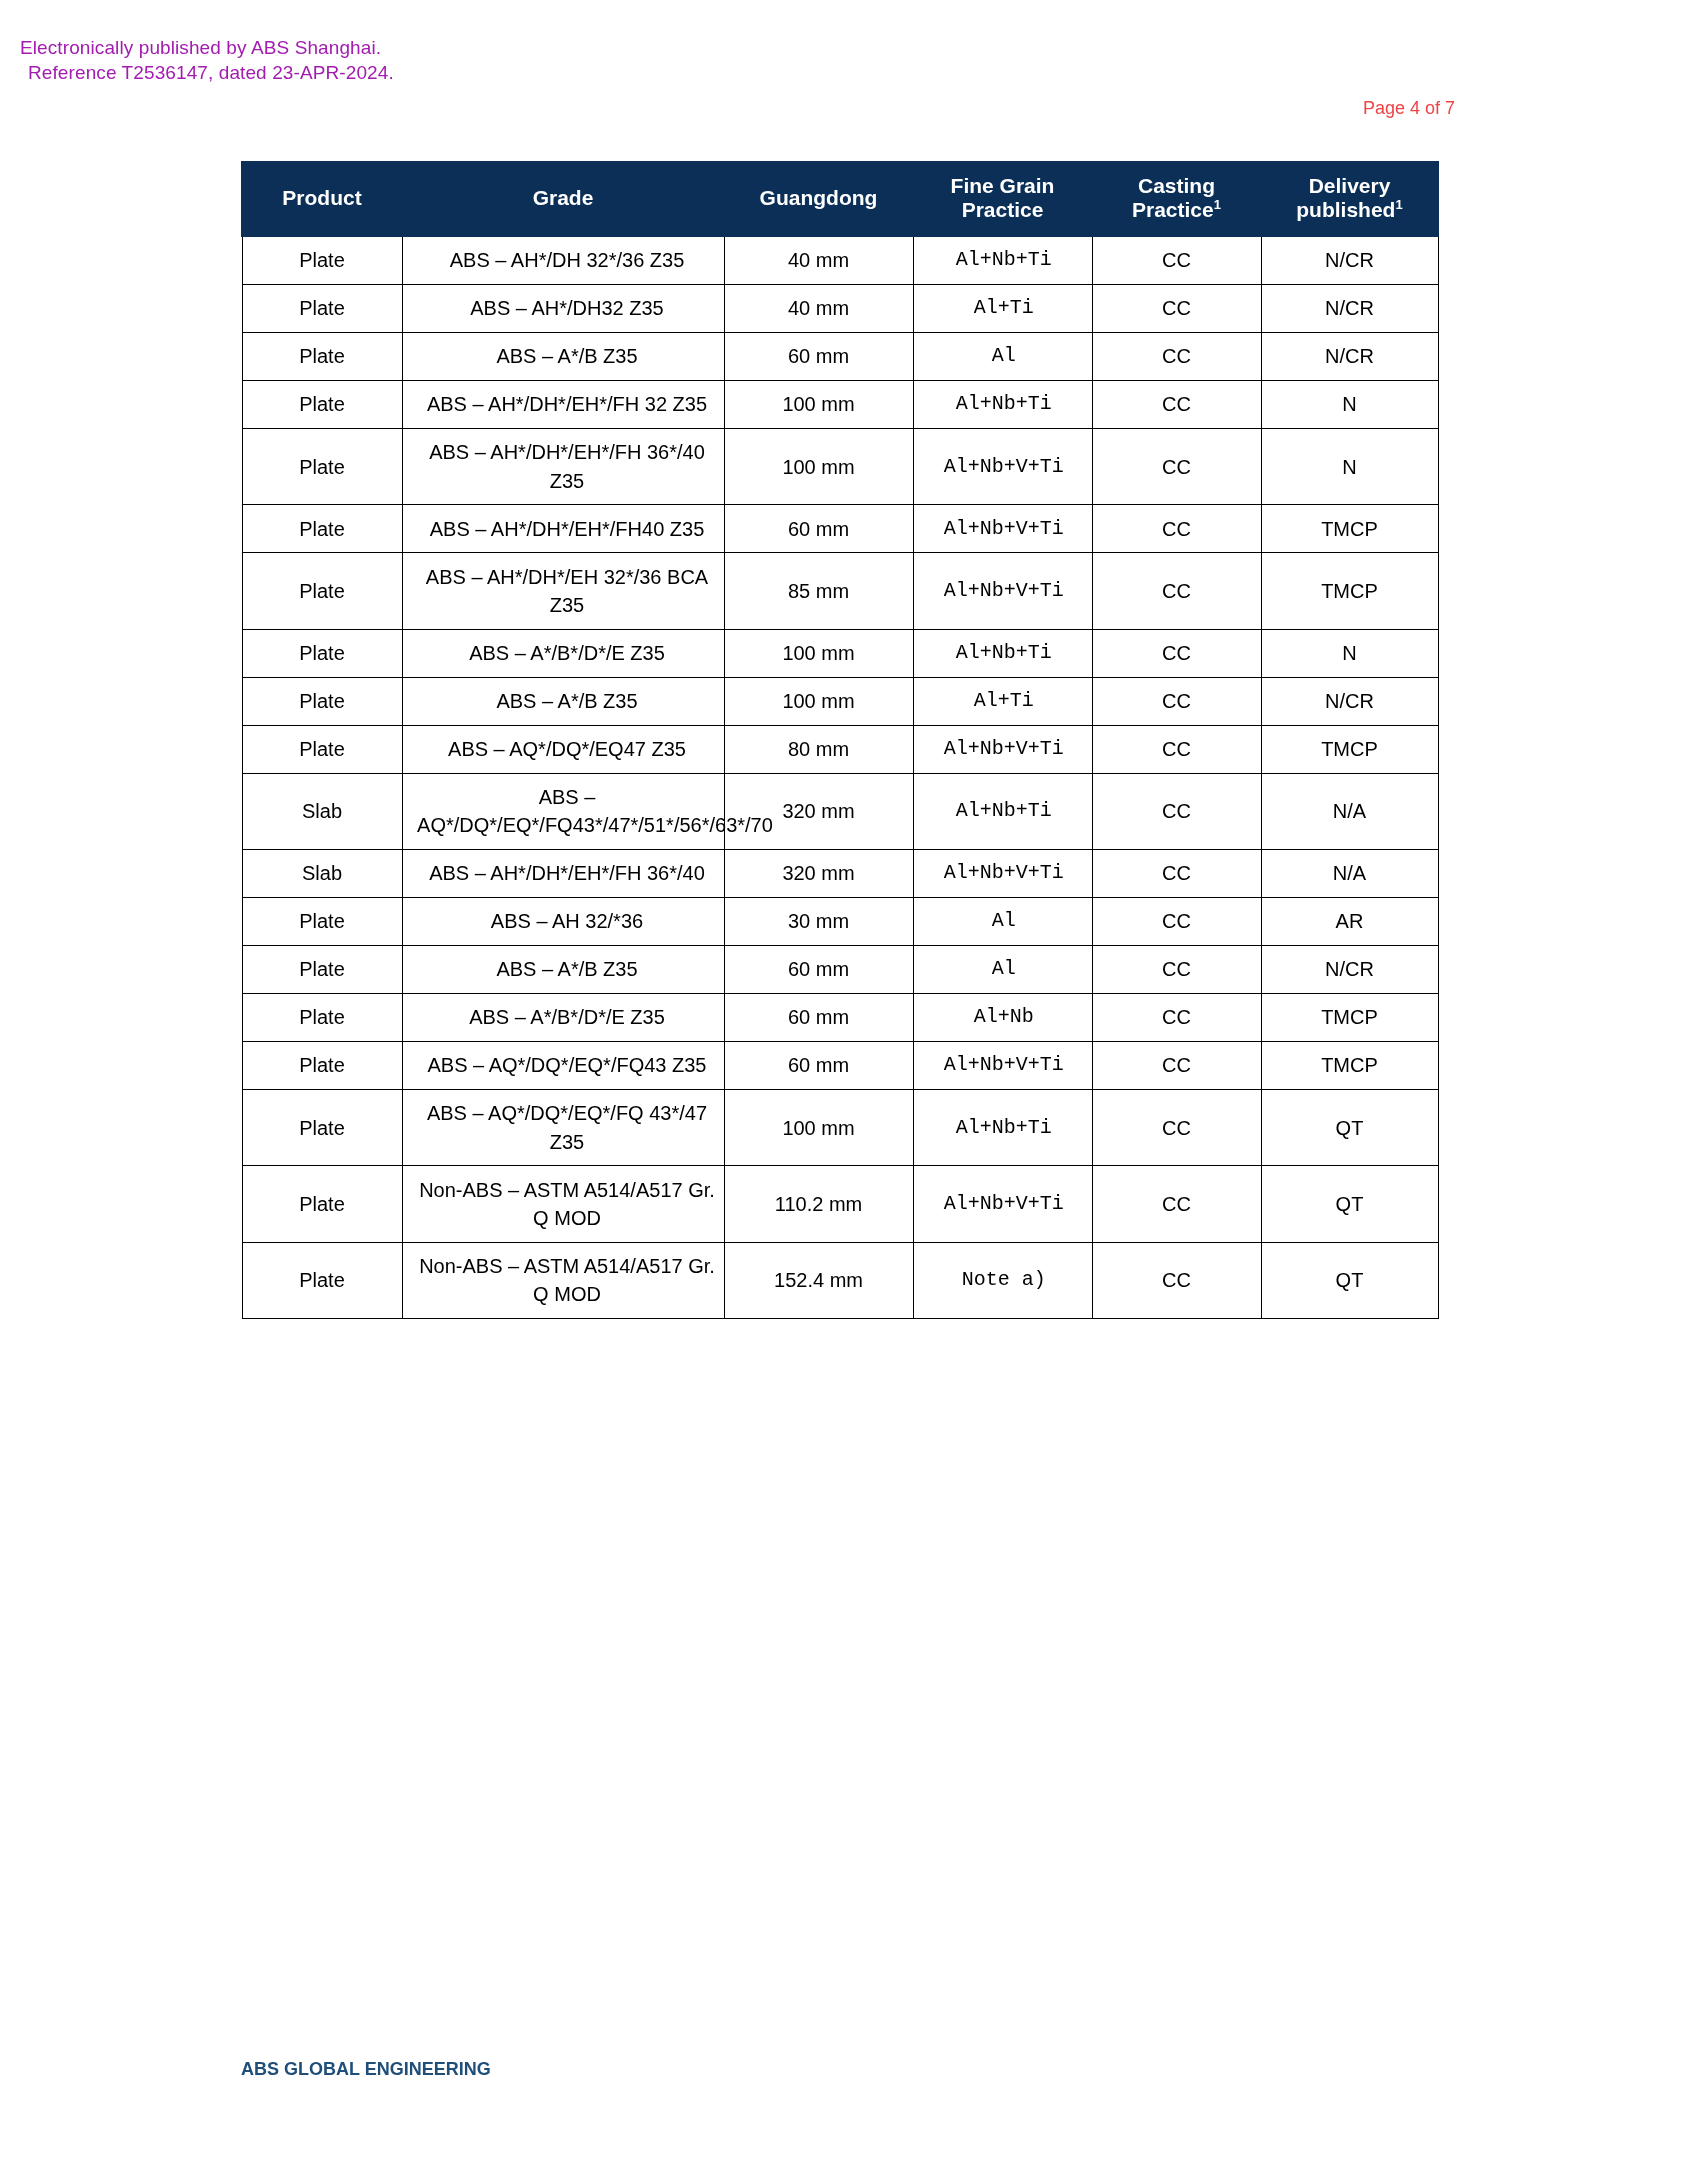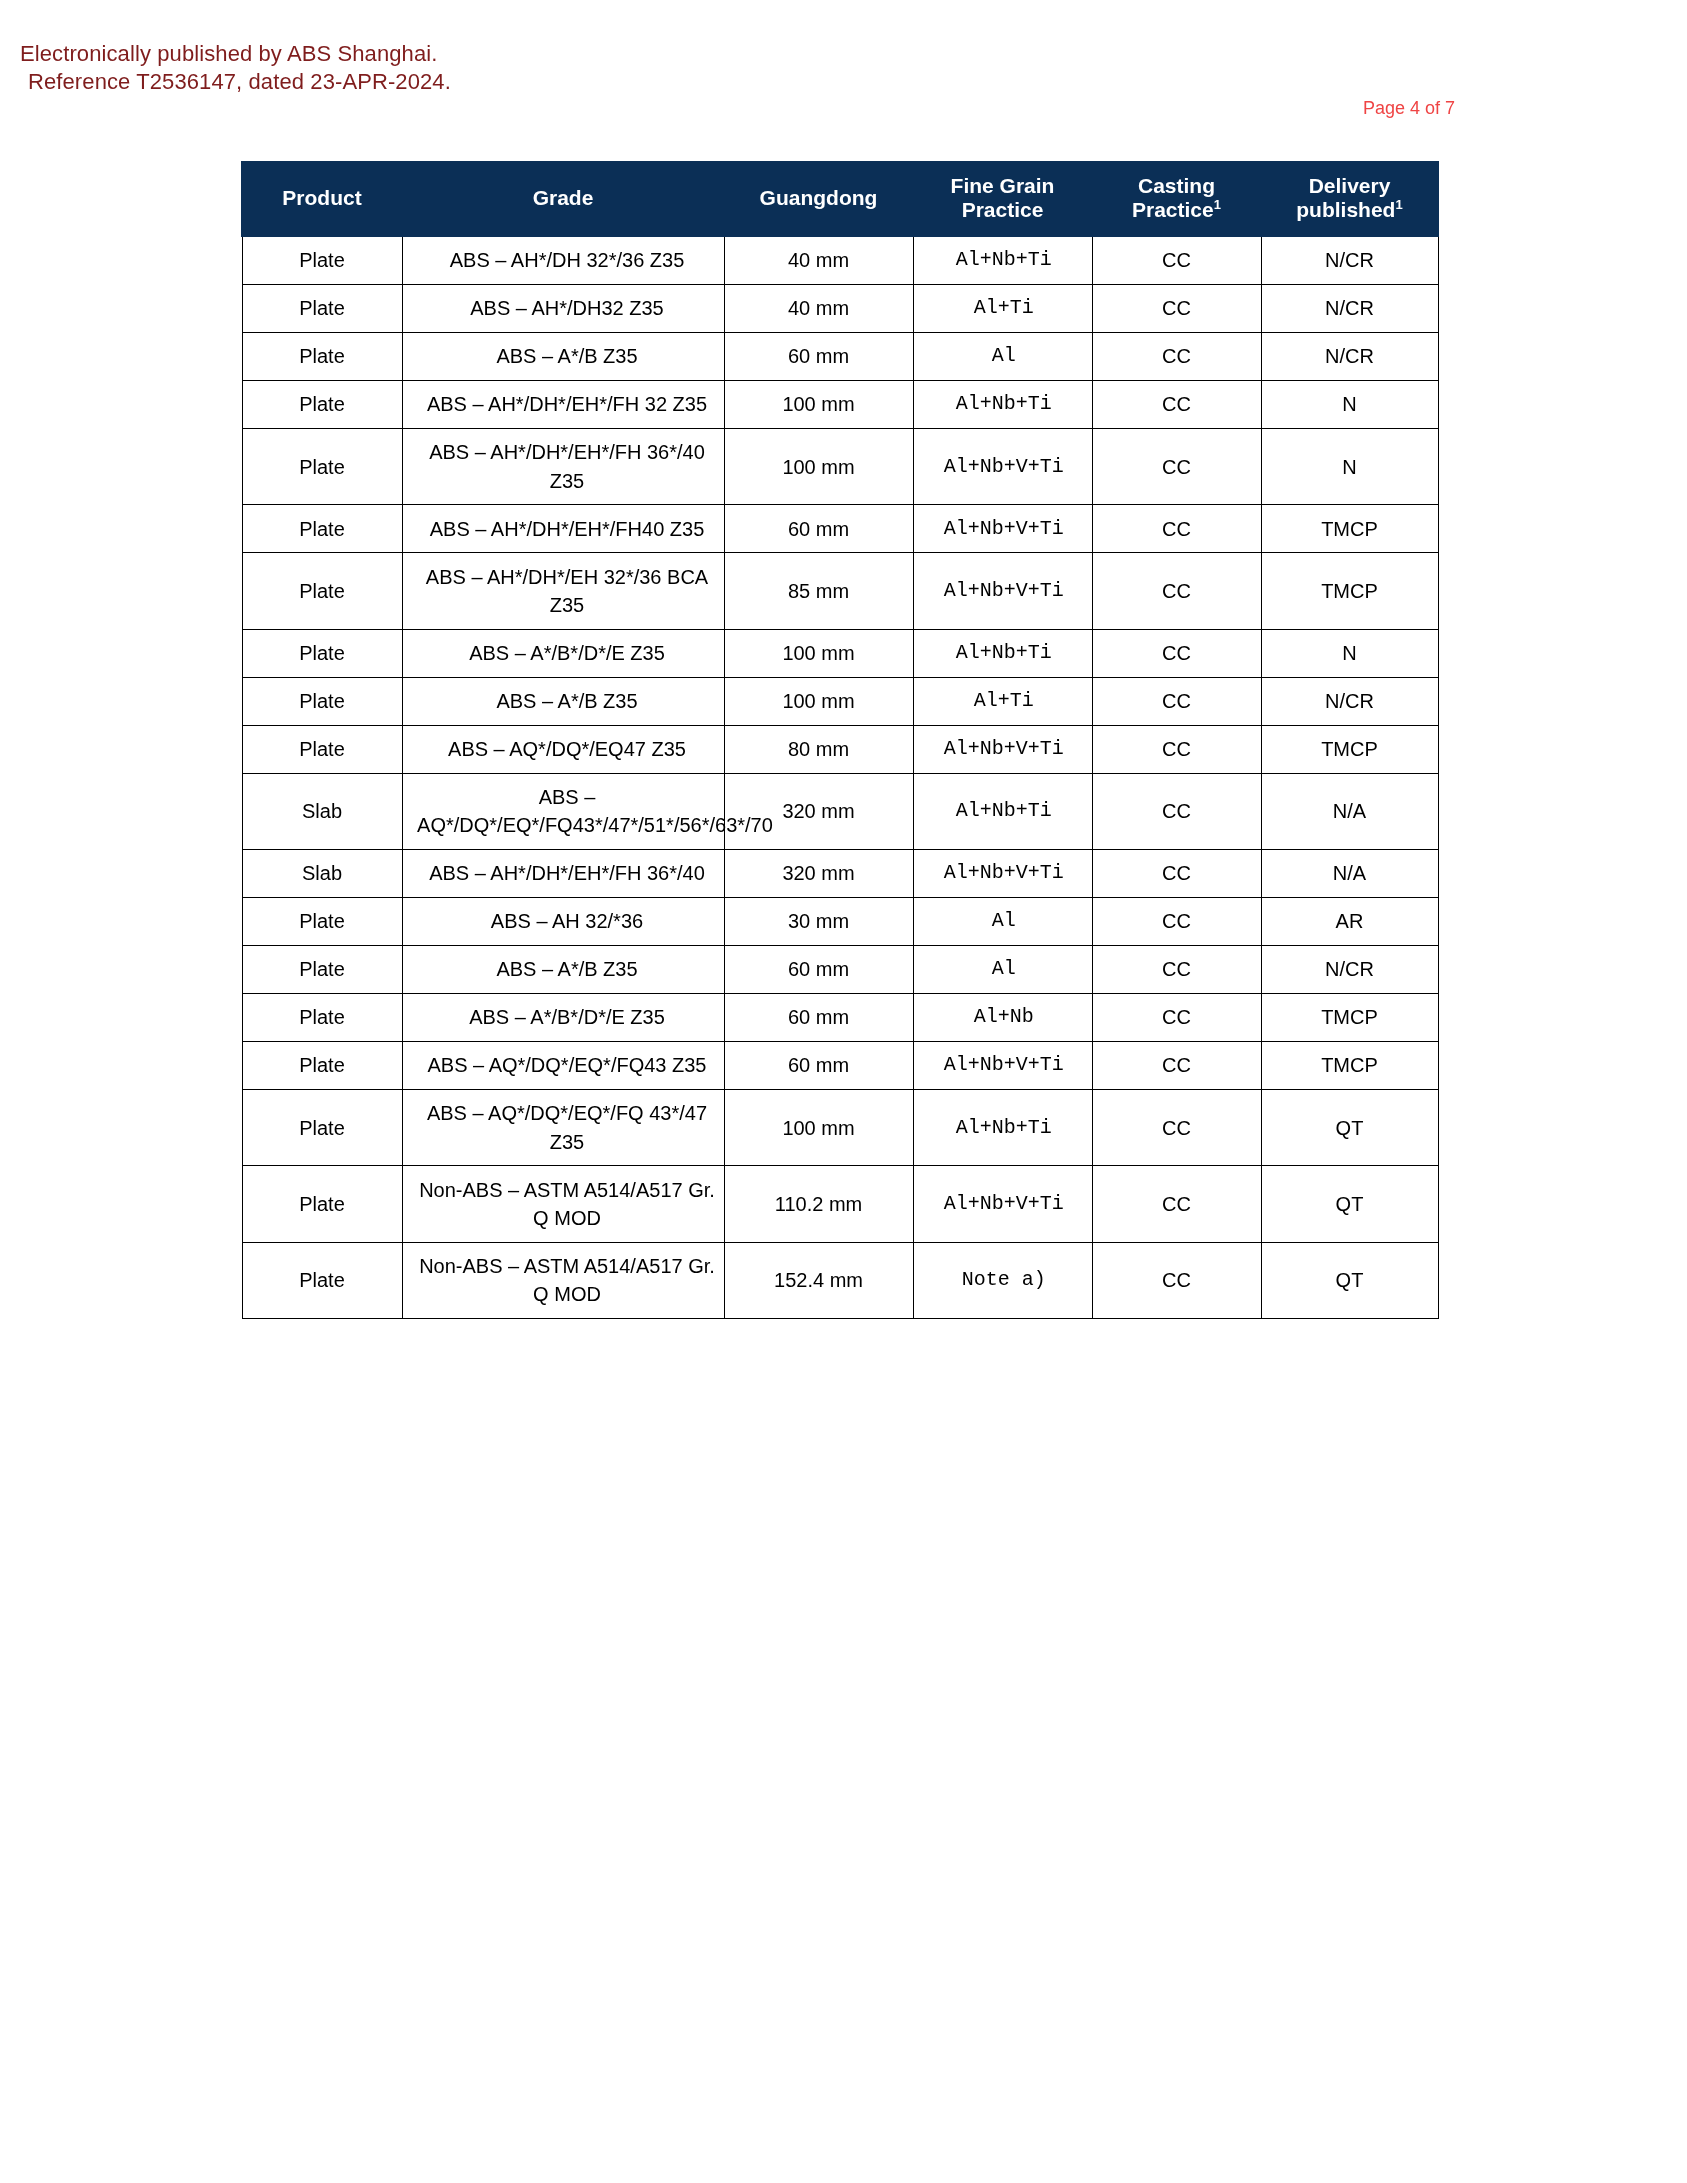--- a/index.html
+++ b/index.html
@@ -14,22 +14,22 @@
     color: #000000;
     position: relative;
     overflow: hidden;
   }
 
   
   .stamp {
     position: absolute;
     left: 20px;
     top: 12px;
-    color: #7f1d1d;
-    font-size: 22px;
+    color: #a21caf;
+    font-size: 19px;
     line-height: 1.28;
     white-space: pre-line;
     letter-spacing: 0.1px;
   }
   .stamp .line2 { padding-left: 8px; display: block; }
 
   
   .page-num {
     position: absolute;
     right: 232px;
@@ -287,14 +287,15 @@
           <td class="thickness">152.4 mm</td>
           <td class="fgp">Note a)</td>
           <td class="casting">CC</td>
           <td class="delivery">QT</td>
         </tr>
       </tbody>
   </table>
 </div>
 
 <div class="footer">
+  <span class="f1">ABS GLOBAL ENGINEERING</span>
 </div>
 
 
 </body></html>

